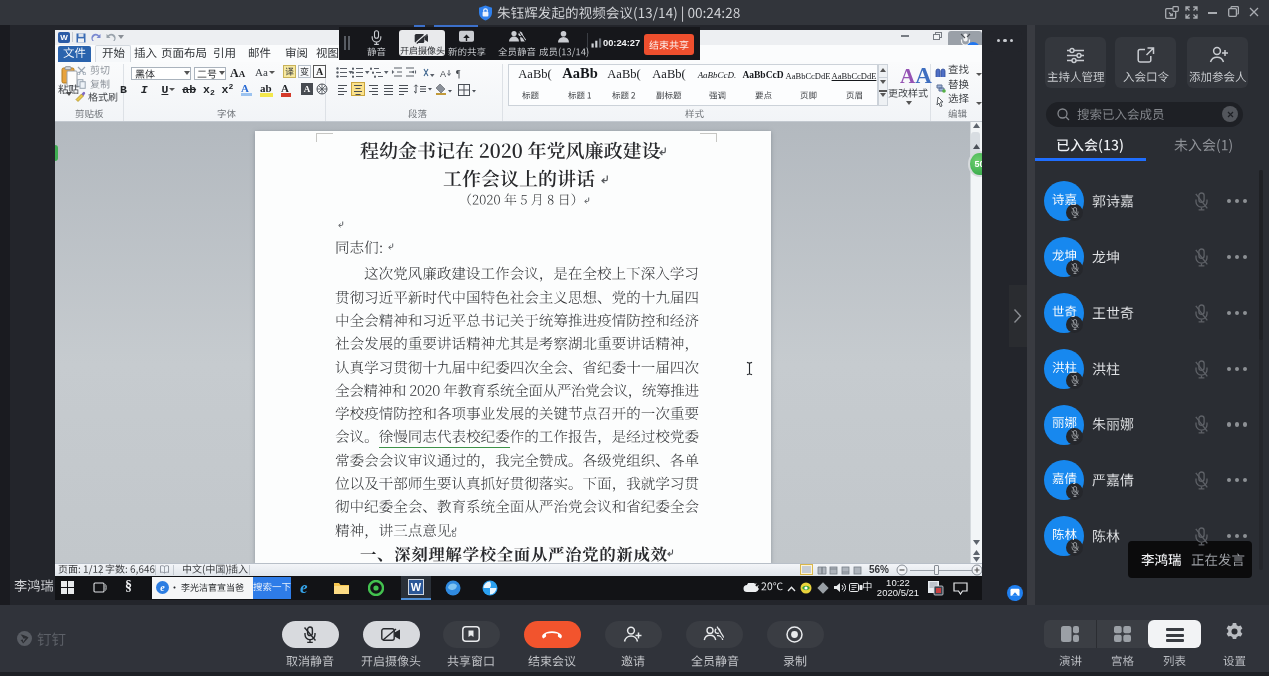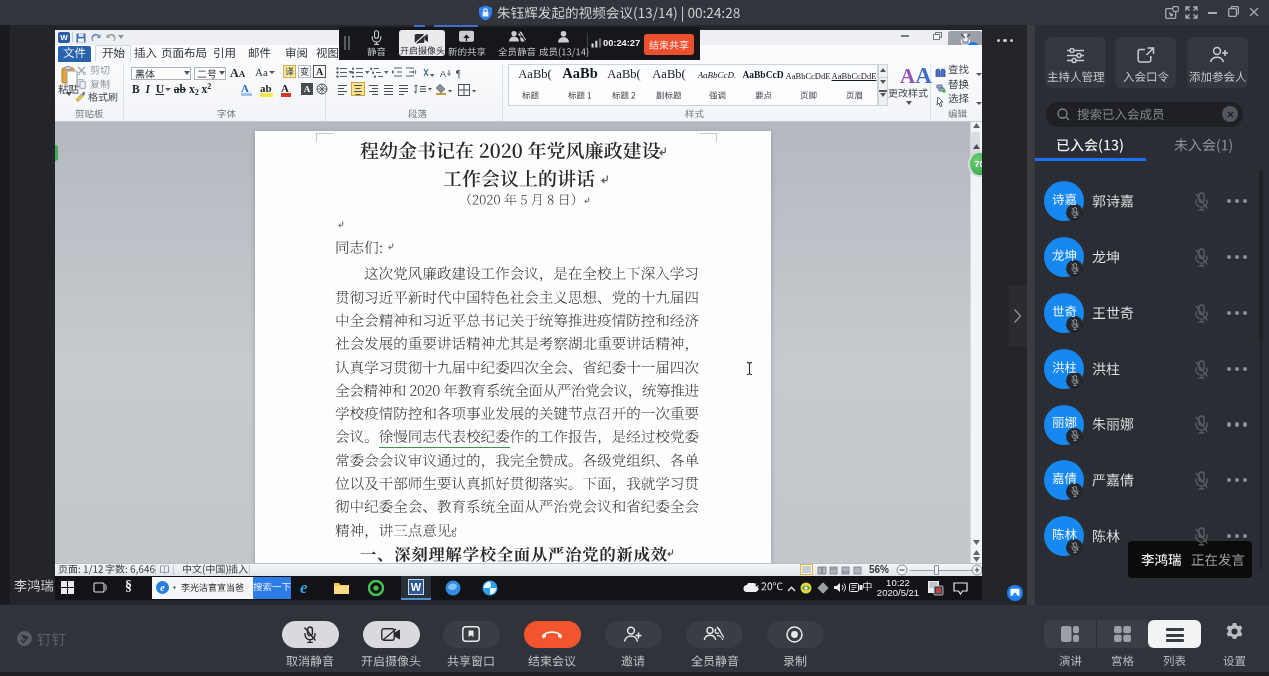--- a/index.html
+++ b/index.html
@@ -86,21 +86,21 @@
   <div class="a" style="left:76px;top:37px;width:60px;height:13px;background:#fff;border:1px solid #aab3bd;box-sizing:border-box"></div>
   <div class="a" style="left:129px;top:41px;width:0;height:0;border-left:3px solid transparent;border-right:3px solid transparent;border-top:4px solid #555"></div>
   <div class="a" style="left:139px;top:37px;width:32px;height:13px;background:#fff;border:1px solid #aab3bd;box-sizing:border-box"></div>
   <div class="a" style="left:164px;top:41px;width:0;height:0;border-left:3px solid transparent;border-right:3px solid transparent;border-top:4px solid #555"></div>
   <div class="a" style="left:175px;top:36px;color:#1d1f22;font-size:12px;font-weight:bold;font-family:'Liberation Serif',serif">A<span style="font-size:9px">A</span></div>
   <div class="a" style="left:200px;top:36px;color:#353a40;font-size:11px;font-family:'Liberation Serif',serif">Aa<i class="dn"></i></div>
   <div class="a" style="left:228px;top:35px;width:13px;height:13px;background:#f7e9a0;border:1px solid #c8b25a;box-sizing:border-box"></div>
   <div class="a" style="left:243px;top:35px;width:13px;height:13px;border:1px solid #b6bec7;box-sizing:border-box"></div>
   <div class="a" style="left:258px;top:35px;width:13px;height:13px;border:1px solid #555;box-sizing:border-box;font-size:10px;font-weight:bold;text-align:center;line-height:12px;color:#222;font-family:'Liberation Serif',serif">A</div>
   
-  <div class="a" style="left:77px;top:52px;color:#23262a;font-size:11.5px;font-family:Liberation Serif, serif;font-weight:bold">B&nbsp;&nbsp;<i>I</i>&nbsp;&nbsp;<u>U</u><i class="dn"></i>&nbsp;<s>ab</s>&nbsp;x<span style="font-size:8px;vertical-align:-2px">2</span>&nbsp;x<span style="font-size:8px;vertical-align:4px">2</span></div>
+  <div class="a" style="left:65px;top:52px;color:#23262a;font-size:11.5px;font-family:Liberation Mono, monospace;font-weight:bold">B&nbsp;&nbsp;<i>I</i>&nbsp;&nbsp;<u>U</u><i class="dn"></i>&nbsp;<s>ab</s>&nbsp;x<span style="font-size:8px;vertical-align:-2px">2</span>&nbsp;x<span style="font-size:8px;vertical-align:4px">2</span></div>
   <div class="a" style="left:186px;top:52px;width:13px;height:13px;color:#2a6bd4;font-size:11px;font-weight:bold;font-family:'Liberation Serif',serif">A<span style="position:absolute;left:0;top:11px;width:11px;height:3px;background:#9cc3f0"></span></div>
   <div class="a" style="left:205px;top:52px;width:13px;height:13px;color:#23262a;font-size:11px;font-weight:bold;font-family:'Liberation Serif',serif">ab<span style="position:absolute;left:0;top:11px;width:13px;height:3.5px;background:#f3e74b"></span></div>
   <div class="a" style="left:226px;top:52px;width:13px;height:13px;color:#23262a;font-size:11px;font-weight:bold;font-family:'Liberation Serif',serif">A<span style="position:absolute;left:0;top:11px;width:10px;height:3.5px;background:#d43a2a"></span></div>
   <div class="a" style="left:246px;top:53px;width:12px;height:12px;background:#474b51;color:#fff;font-size:9px;font-weight:bold;font-family:'Liberation Serif',serif;text-align:center;line-height:12px">A</div>
   <svg class="a" style="left:261px;top:53px" width="12" height="12" viewBox="0 0 12 12">
         <circle cx="6" cy="6" r="5" fill="none" stroke="#4a4f56"></circle>
         <path d="M6 1v10M1 6h10M2.5 2.5l7 7M9.5 2.5l-7 7" stroke="#4a4f56" stroke-width="0.8"></path>
       </svg>
   
   <g id="paragroup"></g>
@@ -201,21 +201,21 @@
   
   <div class="a" style="left:915px;top:92px;width:12px;height:441px;background:#f2f5f7;border-left:1px solid #d4d9dd;box-sizing:border-box"></div>
   <svg class="a" style="left:918px;top:93px" width="7" height="5" viewBox="0 0 7 5">
         <path d="M0 5h7L3.5 0z" fill="#5d646d"></path>
       </svg>
   <div class="a" style="left:916px;top:102px;width:9px;height:26px;background:#d8dde2;border-radius:3px"></div>
   
   <svg class="a" style="left:918px;top:114px" width="7" height="5" viewBox="0 0 7 5">
         <path d="M0 5h7L3.5 0z" fill="#4a5058"></path>
       </svg>
-  <div class="a" style="left:913px;top:121px;width:23px;height:26px;background:radial-gradient(circle at 40% 35%,#6fd06f,#2da344);border-radius:50%;border:2px solid #d7dadd;box-sizing:border-box;color:#fff;font-size:9px;font-weight:bold;text-align:center;line-height:23px;overflow:hidden">70</div>
+  <div class="a" style="left:913px;top:121px;width:23px;height:26px;background:radial-gradient(circle at 40% 35%,#6fd06f,#2da344);border-radius:50%;border:2px solid #d7dadd;box-sizing:border-box;color:#fff;font-size:9px;font-weight:bold;text-align:center;line-height:23px;overflow:hidden">50</div>
 
   <svg class="a" style="left:604px;top:117px" width="8" height="9" viewBox="0 0 7 8">
         <path d="M5.5 0.5v3.2a1.4 1.4 0 01-1.4 1.4H1.5M3 3.1L0.8 5.1 3 7.2" fill="none" stroke="#55585c" stroke-width="1.1"></path>
       </svg><svg class="a" style="left:546px;top:145px" width="8" height="9" viewBox="0 0 7 8">
         <path d="M5.5 0.5v3.2a1.4 1.4 0 01-1.4 1.4H1.5M3 3.1L0.8 5.1 3 7.2" fill="none" stroke="#55585c" stroke-width="1.1"></path>
       </svg><svg class="a" style="left:529px;top:167px" width="6" height="7" viewBox="0 0 7 8">
         <path d="M5.5 0.5v3.2a1.4 1.4 0 01-1.4 1.4H1.5M3 3.1L0.8 5.1 3 7.2" fill="none" stroke="#55585c" stroke-width="1.1"></path>
       </svg><svg class="a" style="left:283px;top:191px" width="6" height="7" viewBox="0 0 7 8">
         <path d="M5.5 0.5v3.2a1.4 1.4 0 01-1.4 1.4H1.5M3 3.1L0.8 5.1 3 7.2" fill="none" stroke="#55585c" stroke-width="1.1"></path>
       </svg><svg class="a" style="left:333px;top:213px" width="6" height="7" viewBox="0 0 7 8">

